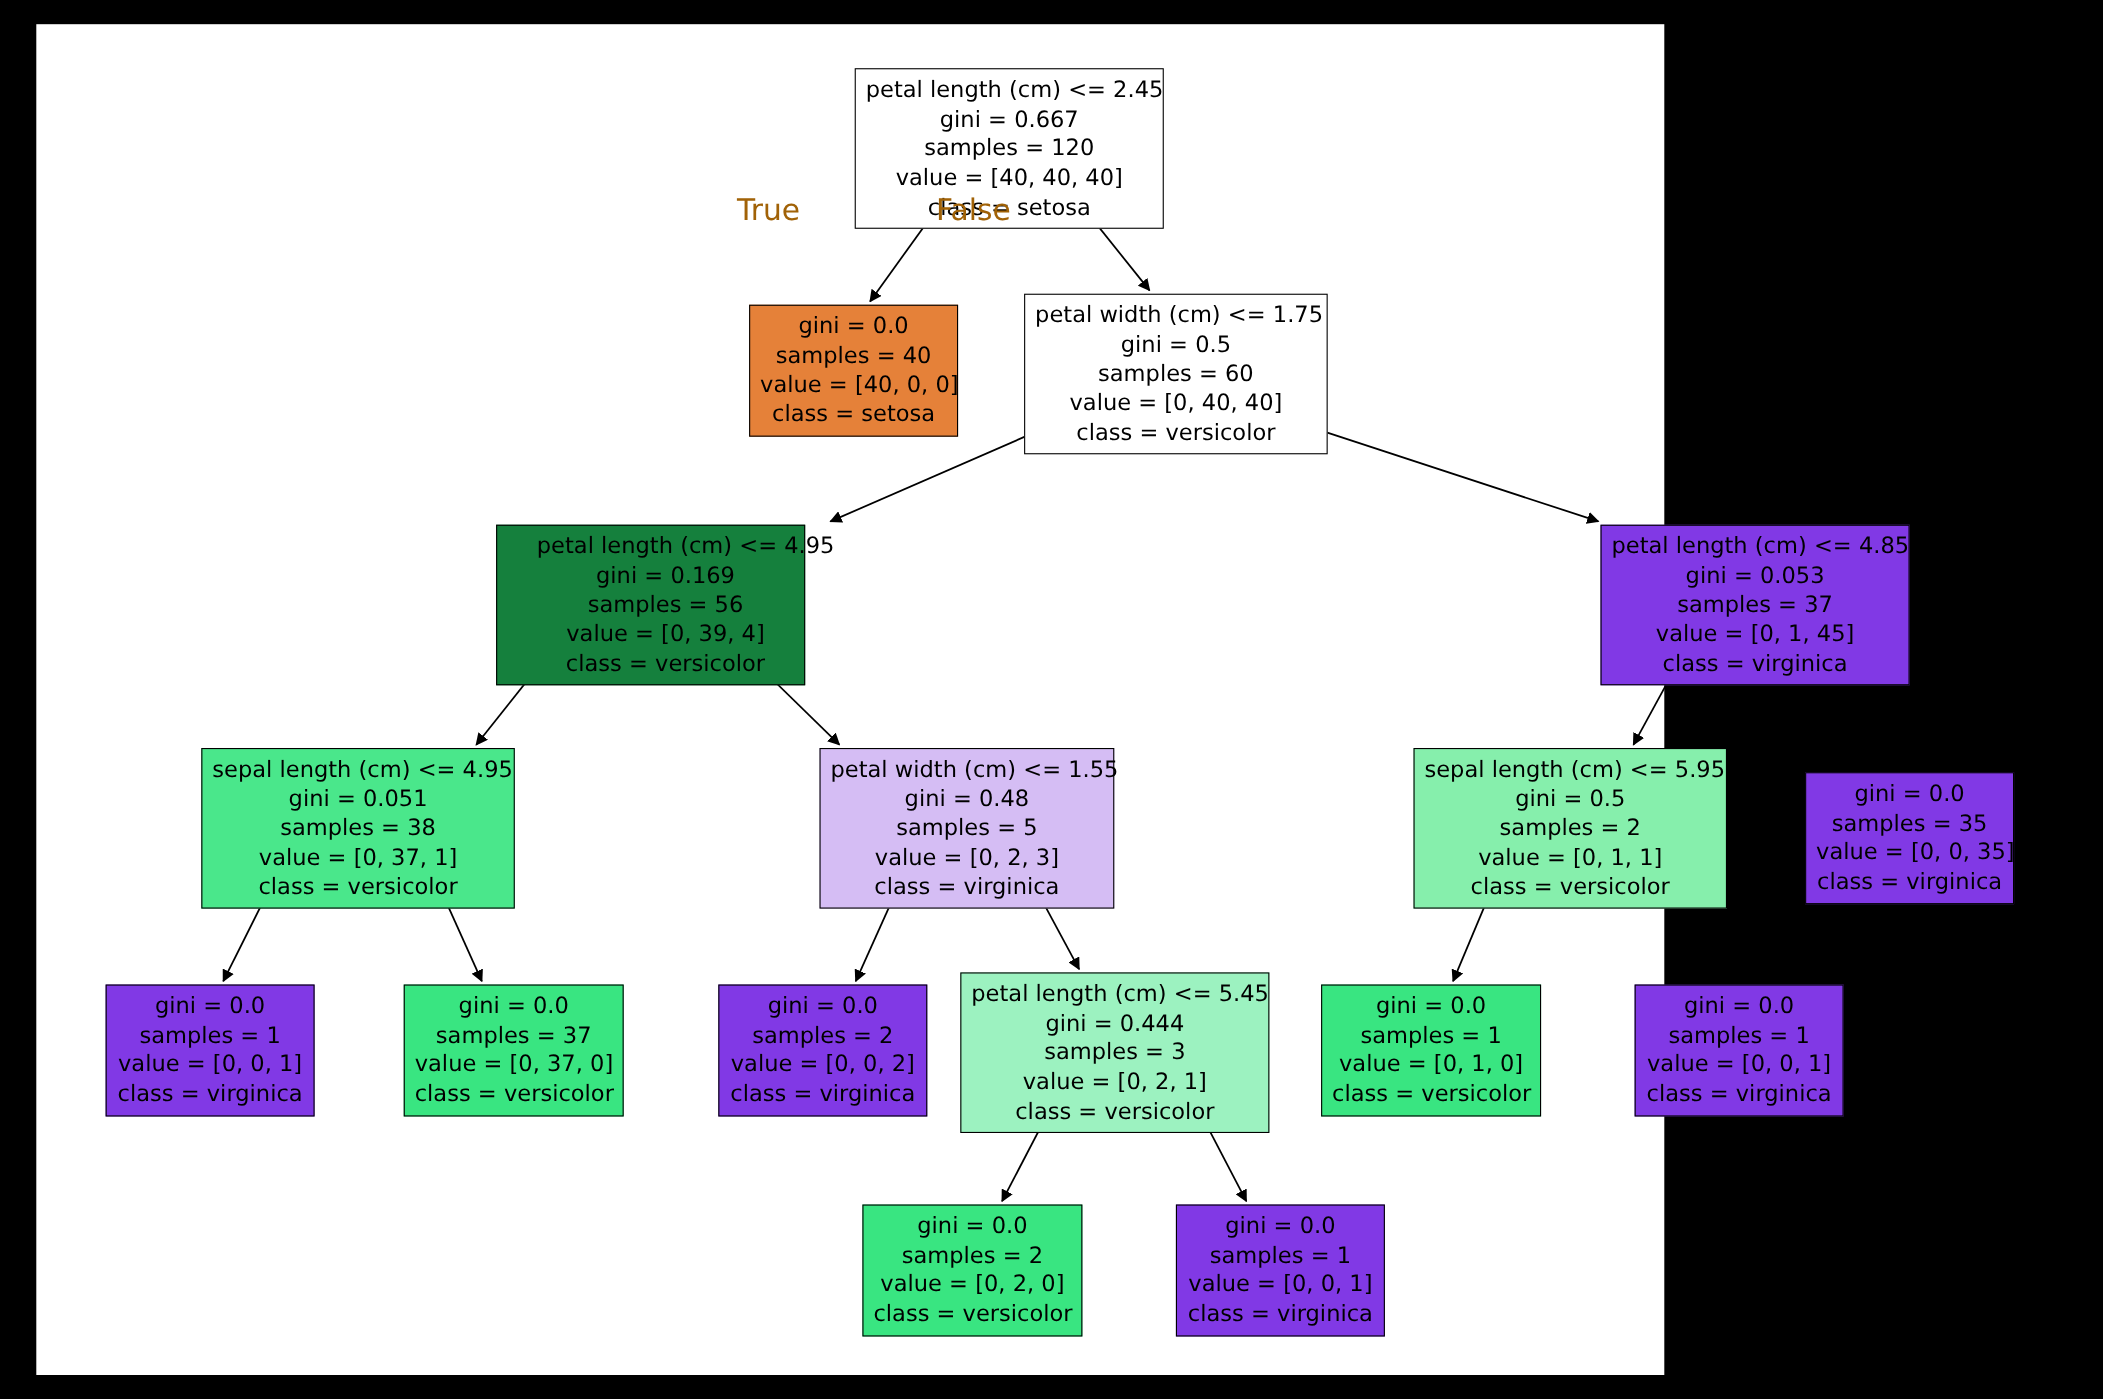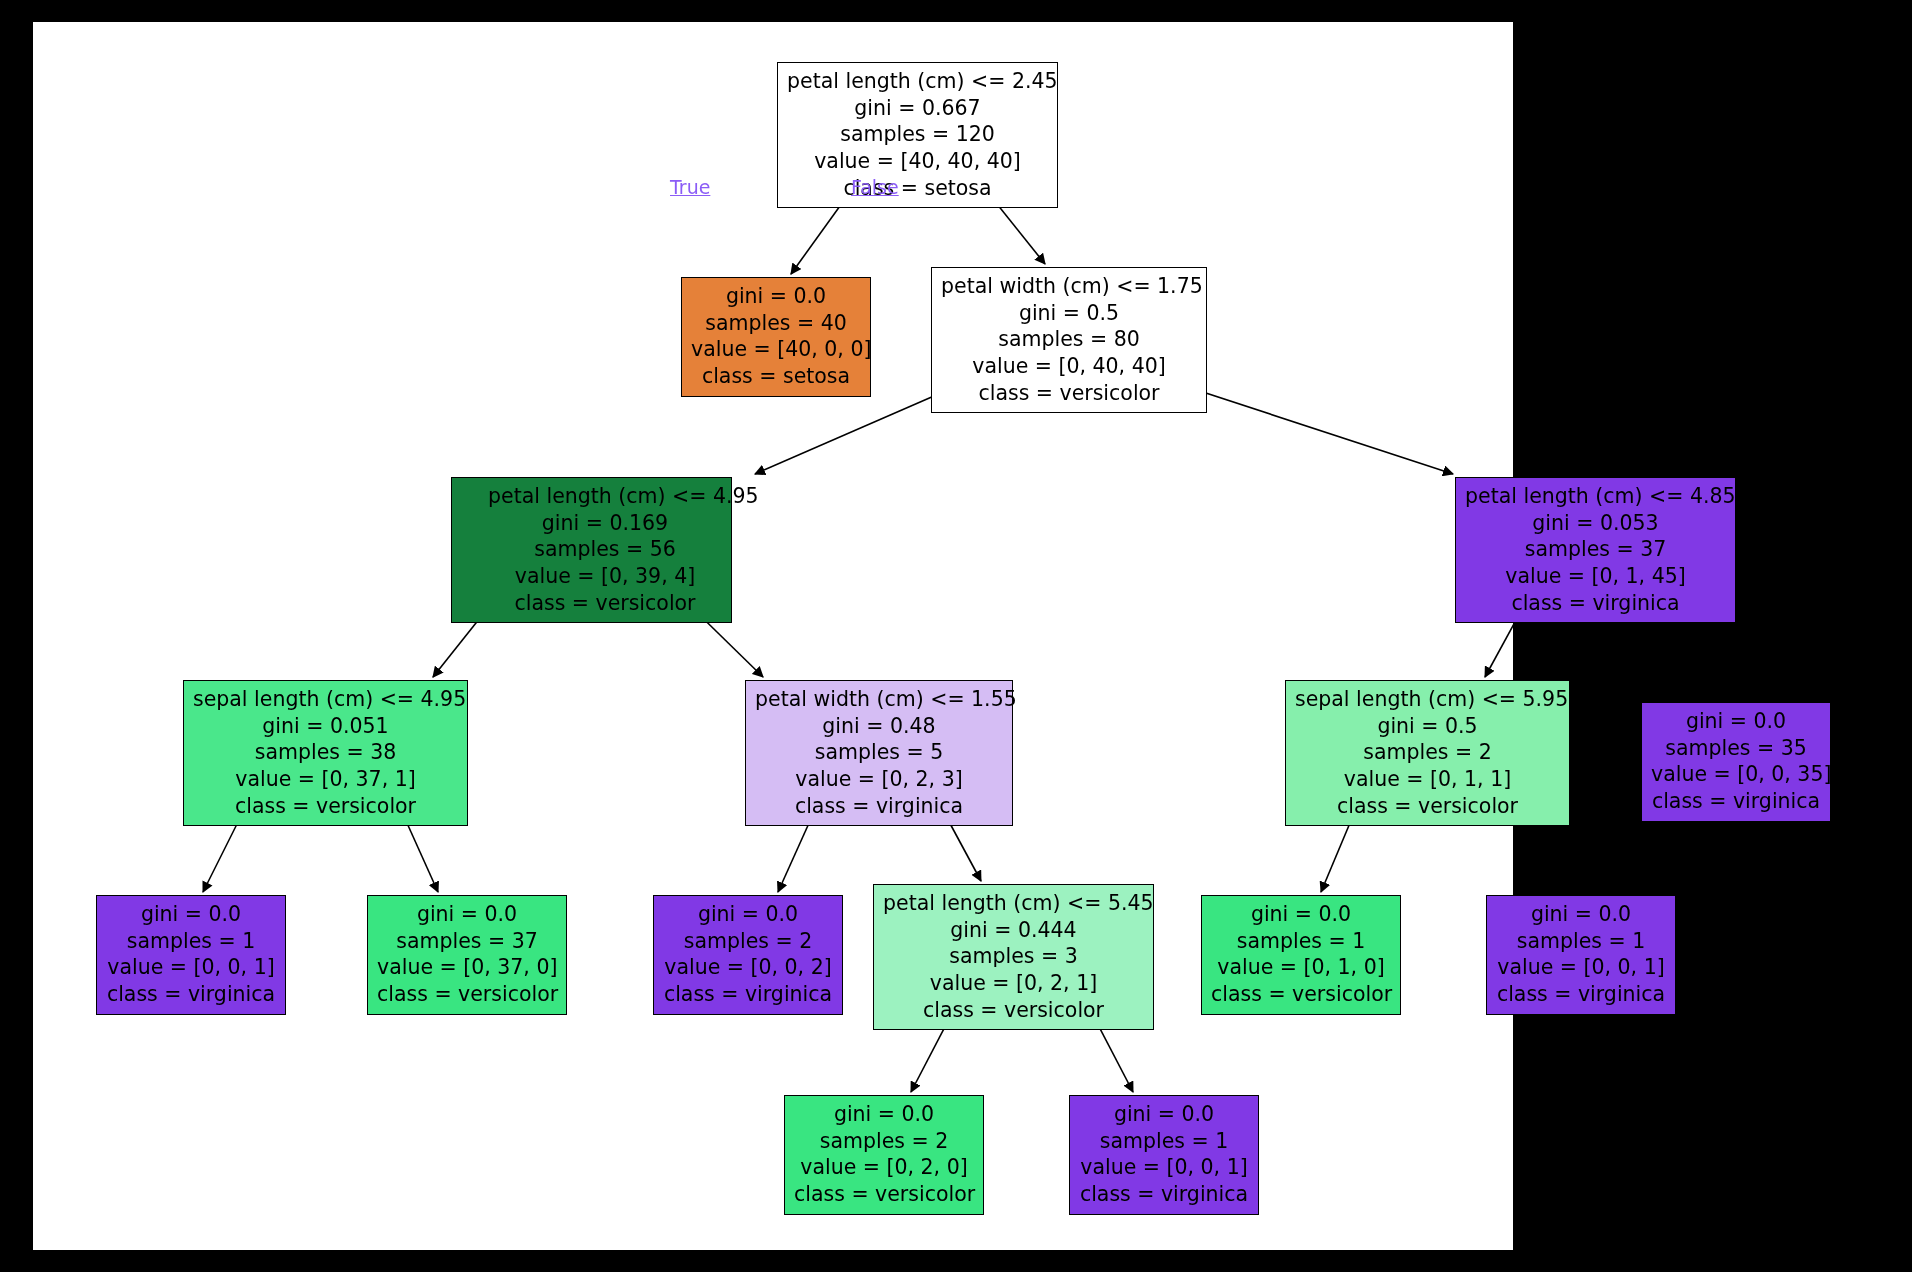--- a/index.html
+++ b/index.html
@@ -38,24 +38,23 @@
     text-align: center;
     line-height: 1.30;
     font-size: 20.5px;
     color: #000000;
     padding: 5px 9px 6px 9px;
     white-space: nowrap;
   }
   .node .line { display: block; }
   .edge-label {
     position: absolute;
-    font-size: 19px;
-    color: #8b5cf6;
+    font-size: 27px;
+    color: #a16207;
     white-space: nowrap;
-    text-decoration: underline;
   }
 </style>
 </head>
 <body>
 
 <div id="canvas">
   <div id="plot">
     <svg id="edges" viewBox="0 0 1846 1228">
       <defs>
         <marker id="arrow" viewBox="0 0 10 10" refX="9" refY="5" markerWidth="7" markerHeight="7" orient="auto-start-reverse">
@@ -91,21 +90,21 @@
         </div>
         <div class="node" style="left: 648px; top: 255px; width: 190px; min-height: 92px; background: rgb(229, 129, 57);">
           <span class="line">gini = 0.0</span>
           <span class="line">samples = 40</span>
           <span class="line">value = [40, 0, 0]</span>
           <span class="line">class = setosa</span>
         </div>
         <div class="node" style="left: 898px; top: 245px; width: 276px; min-height: 112px; background: rgb(255, 255, 255);">
           <span class="line">petal width (cm) &lt;= 1.75</span>
           <span class="line">gini = 0.5</span>
-          <span class="line">samples = 80</span>
+          <span class="line">samples = 60</span>
           <span class="line">value = [0, 40, 40]</span>
           <span class="line">class = versicolor</span>
         </div>
         <div class="node" style="left: 418px; top: 455px; width: 281px; min-height: 112px; background: #15803d; padding-left: 36px;">
           <span class="line">petal length (cm) &lt;= 4.95</span>
           <span class="line">gini = 0.169</span>
           <span class="line">samples = 56</span>
           <span class="line">value = [0, 39, 4]</span>
           <span class="line">class = versicolor</span>
         </div>

